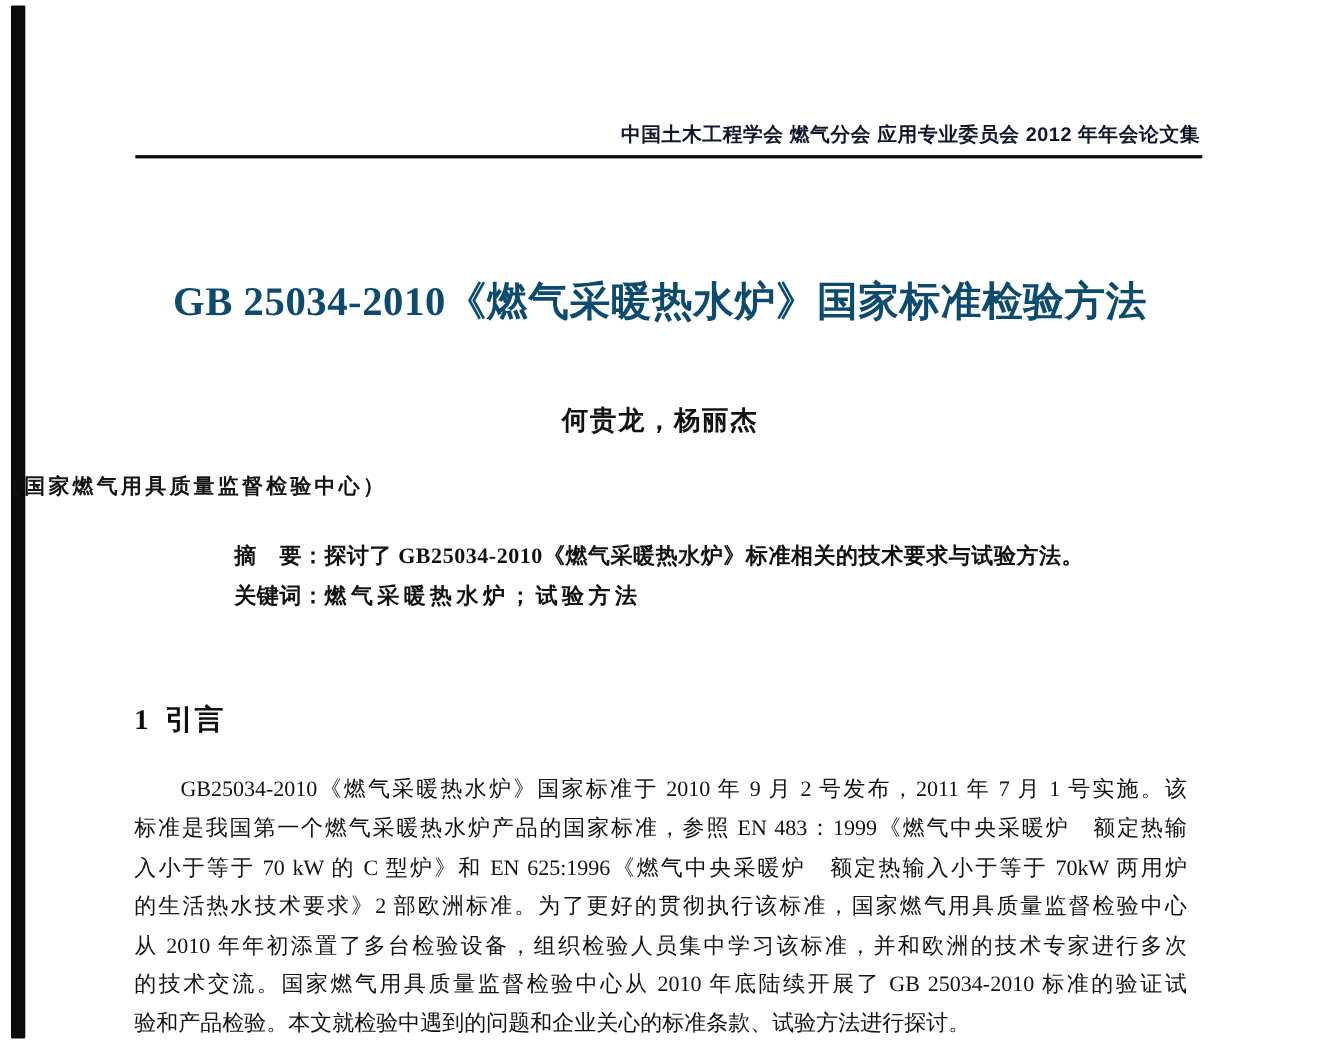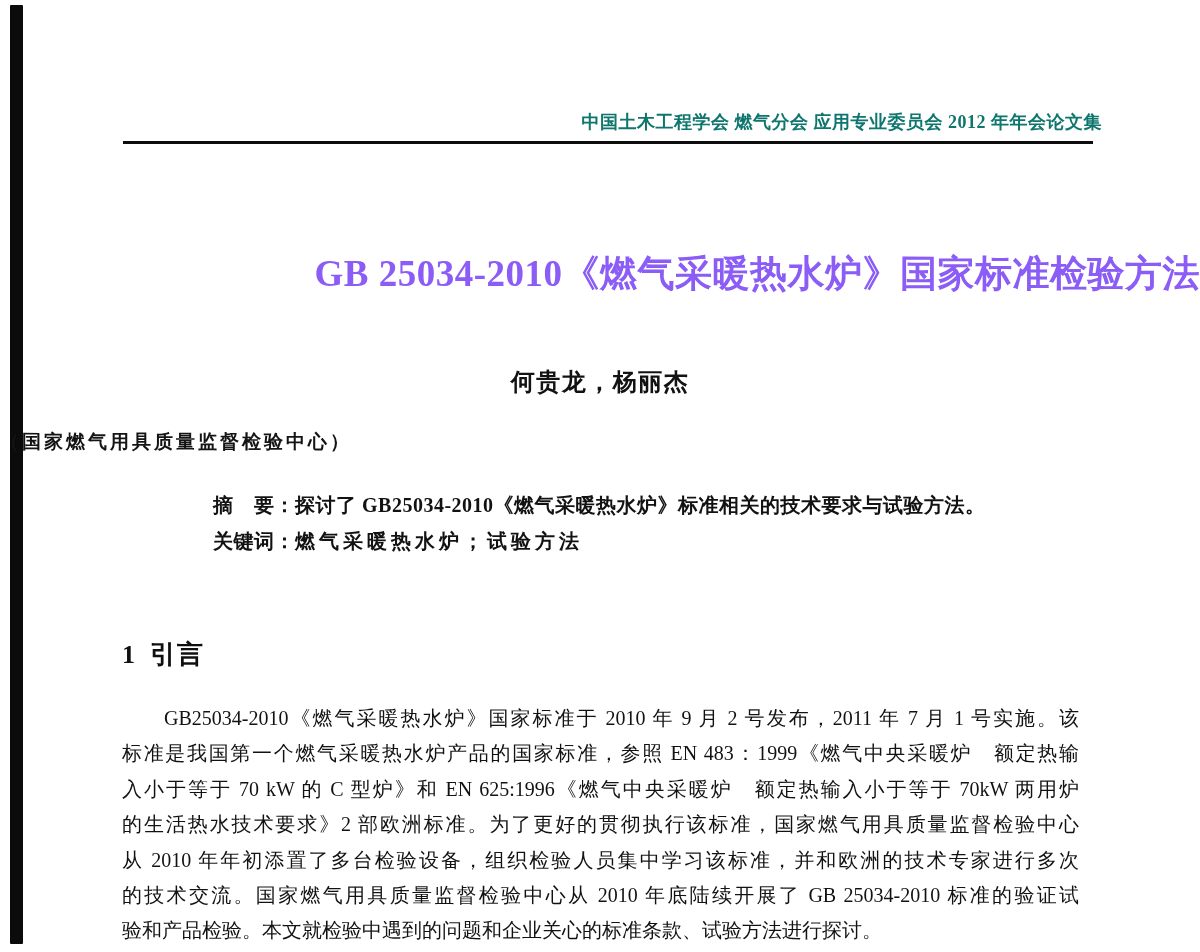--- a/index.html
+++ b/index.html
@@ -22,50 +22,50 @@
     top: 5px;
     width: 13px;
     height: 939px;
     background: #0b0b0b;
     border-radius: 1px;
   }
 
   .proceedings {
     position: absolute;
     top: 110px;
-    right: 98px;
-    font-family: Liberation Serif, serif;
+    right: 109px;
+    font-family: Liberation Sans, sans-serif;
     font-weight: 700;
     font-size: 18px;
     letter-spacing: 0.5px;
     white-space: nowrap;
-    color: #0f766e;
+    color: #0f172a;
   }
 
   .header-rule {
     position: absolute;
     left: 123px;
     top: 141px;
     width: 970px;
     height: 3px;
     background: #0d0d0d;
   }
 
   .title {
     position: absolute;
     left: 0;
     right: 0;
     top: 249px;
-    text-align: right;
+    text-align: center;
     font-family: "Liberation Serif", "DejaVu Serif", serif;
     font-weight: 700;
     font-size: 37px;
     letter-spacing: 0.5px;
     white-space: nowrap;
-    color: #8b5cf6;
+    color: #0c4a6e;
   }
 
   .authors {
     position: absolute;
     left: 0;
     right: 0;
     top: 366px;
     text-align: center;
     font-size: 24px;
     font-weight: 600;

